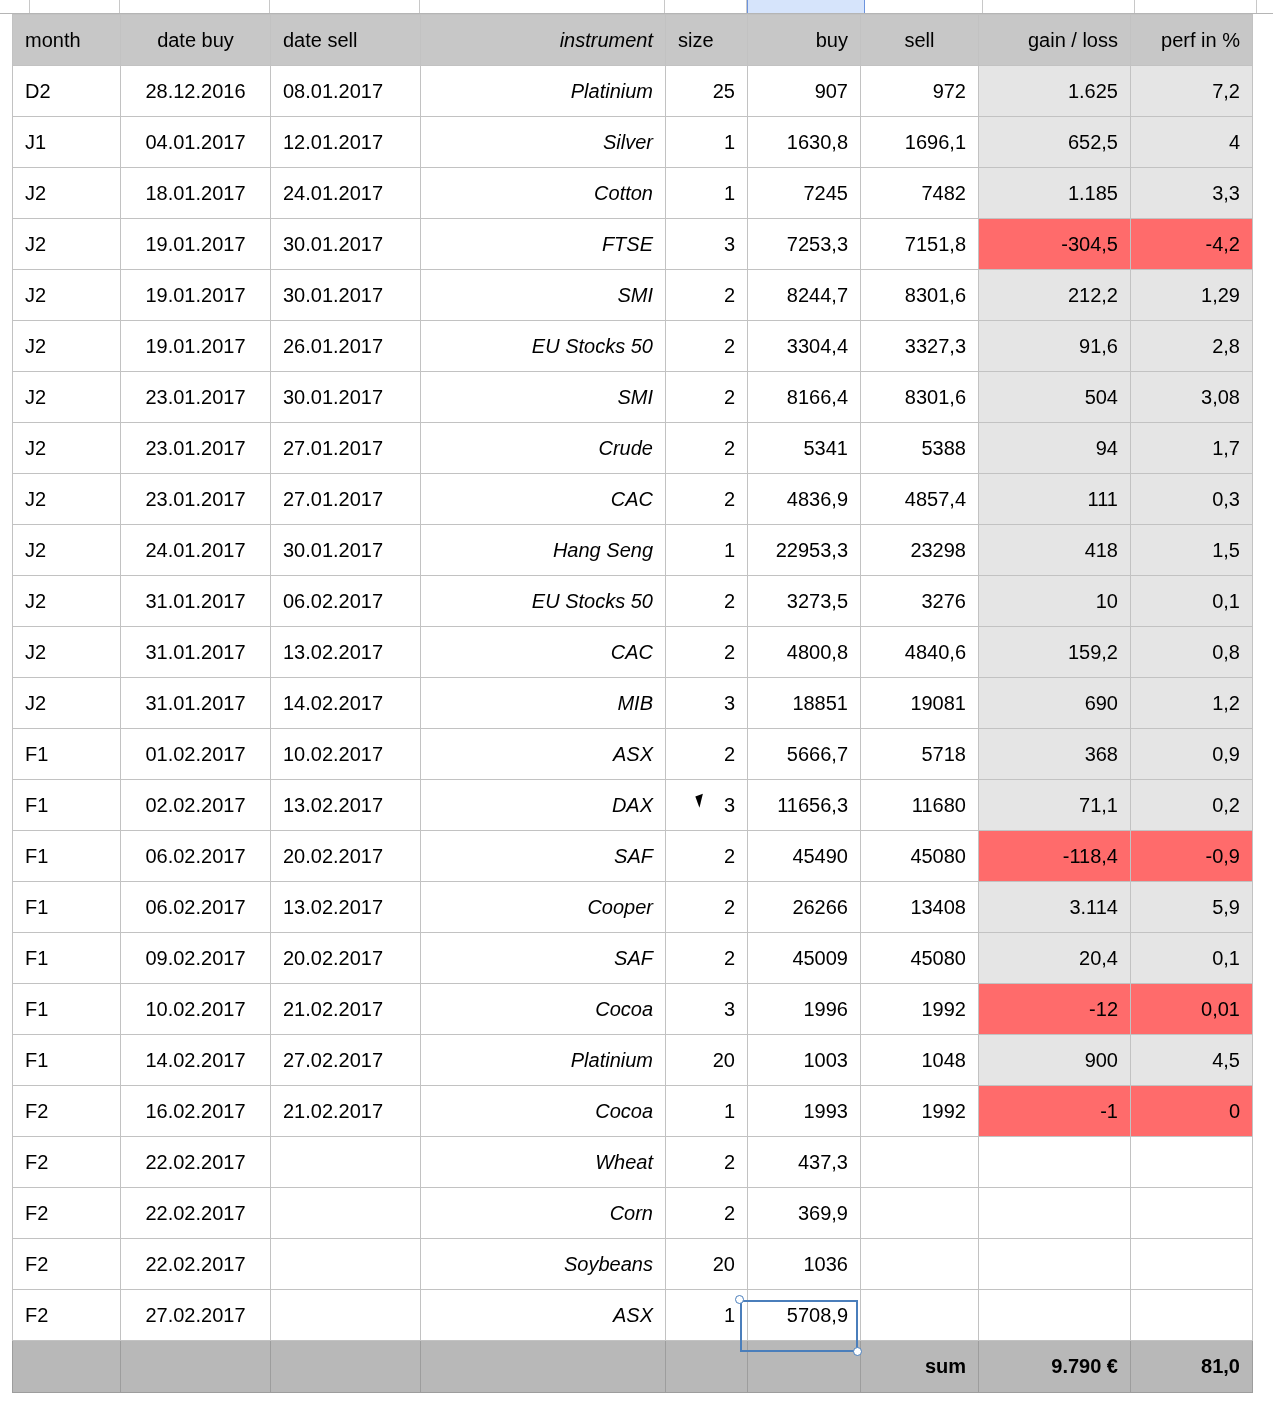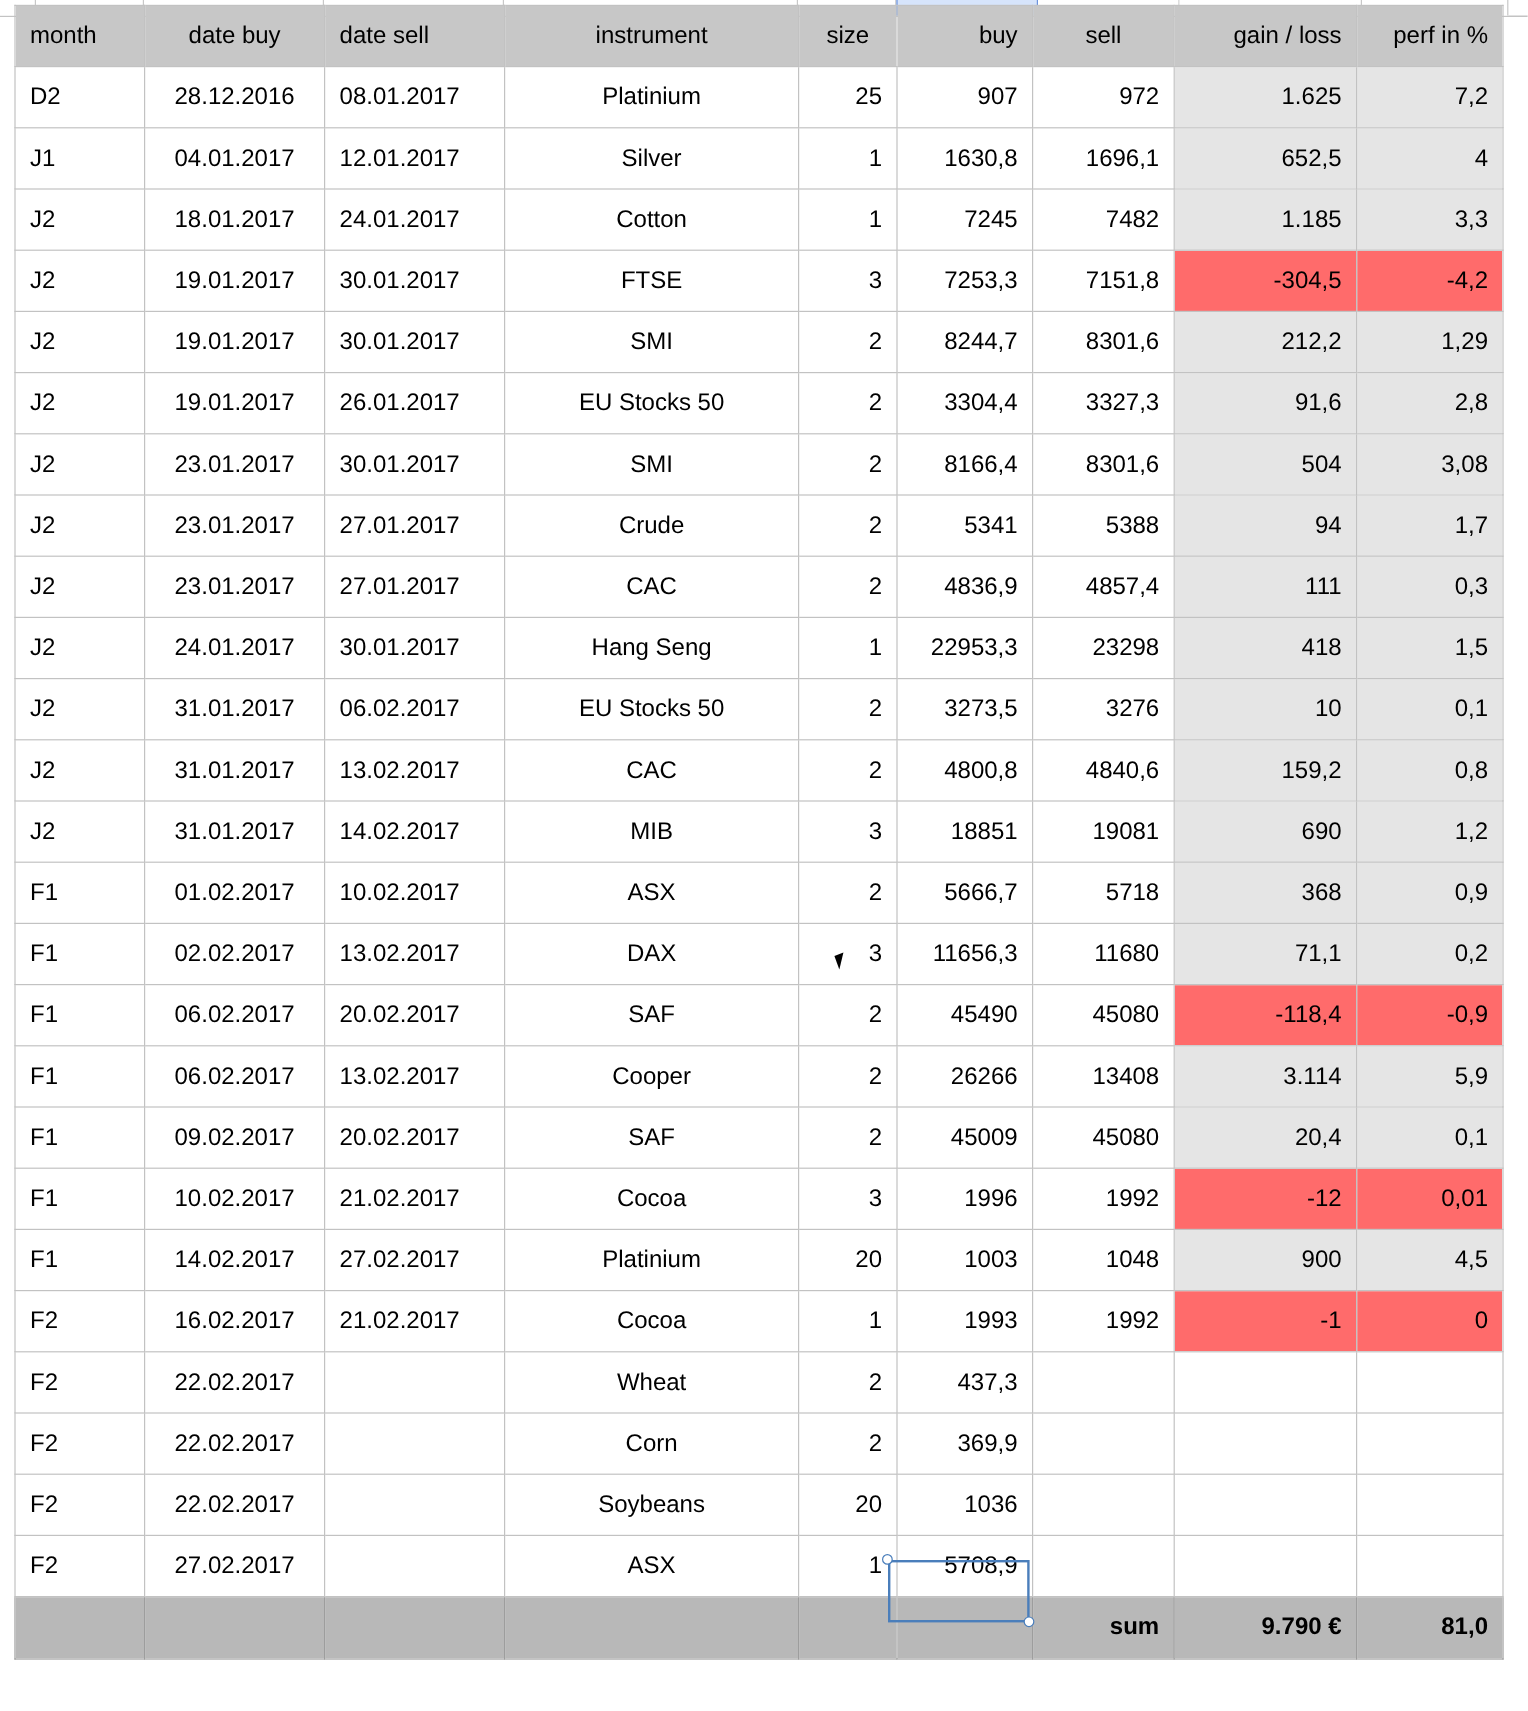--- a/index.html
+++ b/index.html
@@ -37,21 +37,21 @@
     background: #ffffff;
     height: 100%;
   }
   .top-strip .cellhdr.sel {
     background: #d6e4fb;
     border-left: 1px solid #6c93dd;
     border-right: 1px solid #6c93dd;
   }
   table.grid {
     position: absolute;
-    top: 4px;
+    top: 14px;
     left: 12px;
     border-collapse: collapse;
     table-layout: fixed;
     font-size: 20px;
   }
   table.grid td, table.grid th {
     box-sizing: border-box;
     border: 1px solid #c2c2c2;
     height: 51px;
     padding: 0 12px;
@@ -62,22 +62,22 @@
   thead th {
     background: #c7c7c7;
     font-weight: bold;
     font-size: 20px;
     border: 1px solid #9d9d9d;
     height: 40px;
   }
   .c-month  { width: 108px; text-align: left; }
   .c-dbuy   { width: 150px; text-align: center; }
   .c-dsell  { width: 150px; text-align: left; }
-  .c-instr  { width: 245px; text-align: center; }
-  .c-size   { width: 82px;  text-align: center; }
+  .c-instr  { width: 245px; text-align: right; font-style: italic; }
+  .c-size   { width: 82px;  text-align: left; }
   .c-buy    { width: 113px; text-align: right; }
   .c-sell   { width: 118px; }
   .c-gain   { width: 152px; text-align: right; }
   .c-perf   { width: 122px; text-align: right; }
 
   td.num { text-align: right; }
   td.gain-pos, td.perf-pos { background: #e5e5e5; }
   td.gain-neg, td.perf-neg { background: #ff6b6b; }
   td.blank { background: #ffffff; }
 

